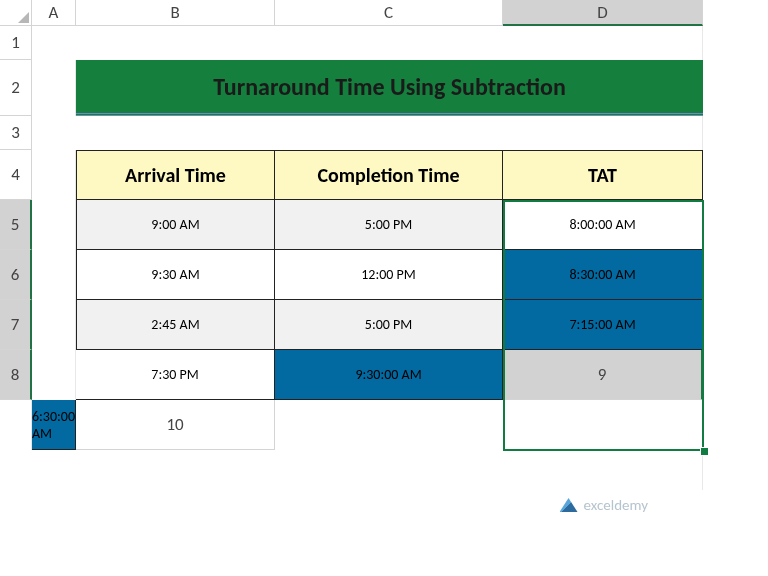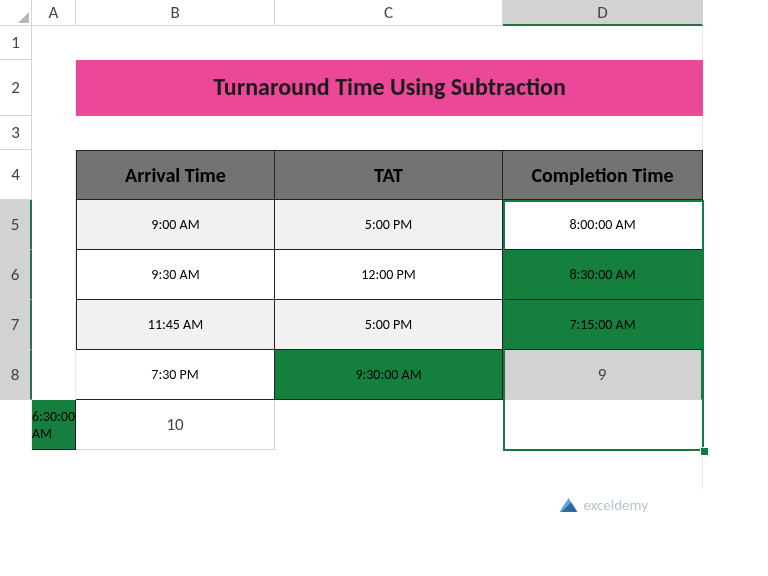--- a/index.html
+++ b/index.html
@@ -60,46 +60,46 @@
     justify-content: center;
     position: relative;
     background: #fff;
   }
   .title-wrap {
     grid-column: 3 / 6;
     grid-row: 3;
     display: flex;
     align-items: center;
     justify-content: center;
-    background: #ec4899;
+    background: #15803d;
     border-bottom: 3px double #6f8cc1;
     font-size: 24px;
     font-weight: bold;
     color: #1a1a1a;
   }
   .thdr {
-    background: #737373;
+    background: #fef9c3;
     border: 1px solid #222;
     font-weight: bold;
     font-size: 20px;
     display: flex;
     align-items: center;
     justify-content: center;
   }
   .td {
     border: 1px solid #222;
     border-top: none;
     font-size: 14px;
     display: flex;
     align-items: center;
     justify-content: center;
     background: #fff;
   }
   .td.alt { background: #f1f1f1; }
-  .td.greyfill { background: #15803d; }
+  .td.greyfill { background: #0369a1; }
   
   .sel-outline {
     position: absolute;
     pointer-events: none;
     border: 2px solid #107c41;
     box-sizing: border-box;
   }
   .sel-handle {
     position: absolute;
     width: 7px; height: 7px;
@@ -140,38 +140,38 @@
   <div class="rowhdr">2</div>
   <div class="cell"></div>
   <div class="title-wrap">Turnaround Time Using Subtraction</div>
 
   <div class="rowhdr">3</div>
   <div class="cell" style="grid-column:2/6"></div>
 
   <div class="rowhdr">4</div>
   <div class="cell"></div>
   <div class="thdr">Arrival Time</div>
+  <div class="thdr" style="border-left:none">Completion Time</div>
   <div class="thdr" style="border-left:none">TAT</div>
-  <div class="thdr" style="border-left:none">Completion Time</div>
 
   <div class="rowhdr sel">5</div>
   <div class="cell"></div>
   <div class="td alt">9:00 AM</div>
   <div class="td alt" style="border-left:none">5:00 PM</div>
   <div class="td" style="border-left:none">8:00:00 AM</div>
 
   <div class="rowhdr sel">6</div>
   <div class="cell"></div>
   <div class="td">9:30 AM</div>
   <div class="td" style="border-left:none">12:00 PM</div>
   <div class="td greyfill" style="border-left:none">8:30:00 AM</div>
 
   <div class="rowhdr sel">7</div>
   <div class="cell"></div>
-  <div class="td alt">11:45 AM</div>
+  <div class="td alt">2:45 AM</div>
   <div class="td alt" style="border-left:none">5:00 PM</div>
   <div class="td greyfill" style="border-left:none">7:15:00 AM</div>
 
   <div class="rowhdr sel">8</div>
   <div class="cell"></div>
   <div class="td" style="border-left:none">7:30 PM</div>
   <div class="td greyfill" style="border-left:none">9:30:00 AM</div>
 
   <div class="rowhdr sel">9</div>
   <div class="cell"></div>

